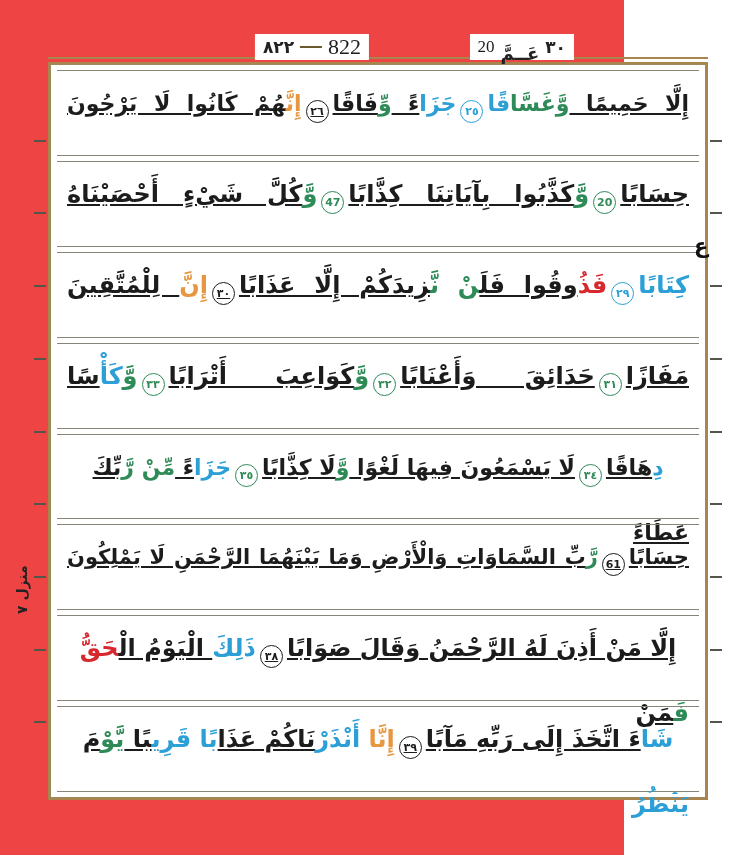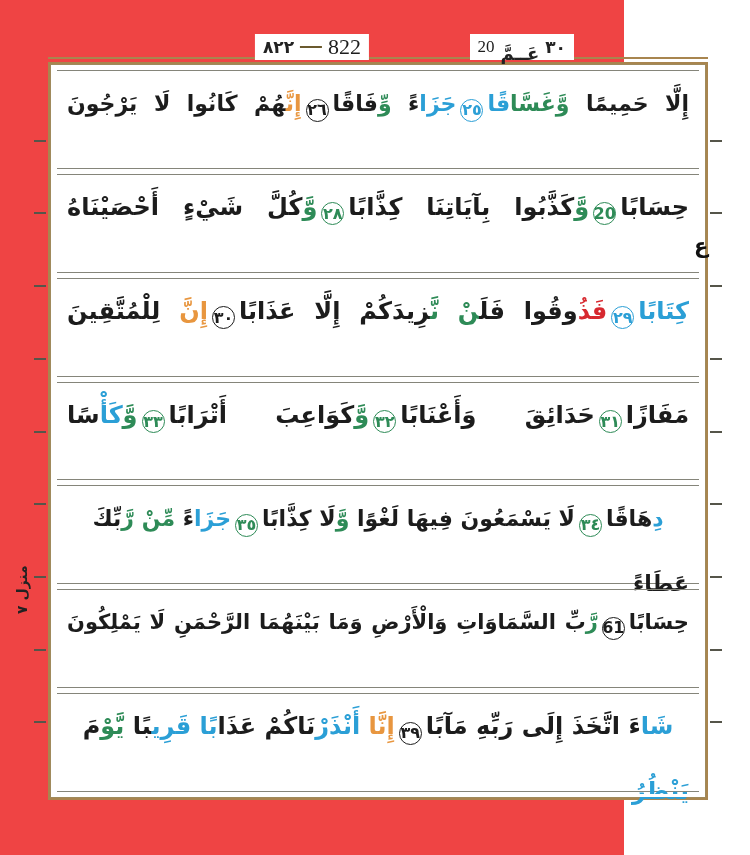--- a/index.html
+++ b/index.html
@@ -29,29 +29,29 @@
                display:flex;flex-direction:column;gap:5px;padding:5px 6px;}
   .row{flex:1;min-height:0;direction:rtl;text-align:center;text-align-last:justify;
        padding:0 10px;color:var(--black,#1c1c1c);
        font:bold 24px/65px "DejaVu Sans",sans-serif;
        border-top:1px solid var(--rule,#85857a);
        border-bottom:1px solid var(--rule,#85857a);
        white-space:normal;overflow:visible;}
   .row:nth-child(6),.row:nth-child(9){font-size:21px;}
   .row:nth-child(1),.row:nth-child(5){font-size:22px;}
 
-  .c-black{color:var(--black,#1c1c1c);}
+  .c-black{color:var(--black,#1c1c1c);text-decoration:underline;}
   .c-green{color:var(--green,#2e8b57);}
   .c-blue{color:var(--blue,#2b9fd6);}
   .c-orange{color:var(--orange,#e8963f);}
   .c-red{color:var(--red,#d7282f);}
 
   .verse{display:inline-flex;align-items:center;justify-content:center;
          width:21px;height:21px;border:1.5px solid currentColor;border-radius:50%;
-         font-size:16px;font-weight:bold;line-height:1;margin:0 4px;
+         font-size:11px;font-weight:bold;line-height:1;margin:0 4px;
          vertical-align:-4px;background:#fff;}
 
   
   .tick{position:absolute;height:1.5px;width:12px;background:#55554a;}
   .ruku{position:absolute;left:694px;top:234px;font:bold 21px "DejaVu Sans",sans-serif;
         color:#111;z-index:3;background:transparent;}
   .manzil{position:absolute;left:14px;top:614px;transform:rotate(-90deg);
           transform-origin:0 0;font:bold 14px "DejaVu Sans",sans-serif;
           color:#222;direction:rtl;white-space:nowrap;z-index:3;}
 </style>
@@ -70,25 +70,26 @@
 
   <div class="hdr-group hdr-right">
     <span class="juz-lat">20</span>
     <span class="juz-name">عَــمَّ</span>
     <span class="num-ar">٣٠</span>
   </div>
 
   <div class="frame">
     <div class="frame-inner" id="rows">
         <div class="row"><span class="seg c-black">إِلَّا حَمِيمًا </span><span class="seg c-green">وَّغَسَّا</span><span class="seg c-blue">قًا</span><span class="verse c-blue">٢٥</span><span class="seg c-blue">جَزَا</span><span class="seg c-black">ءً </span><span class="seg c-green">وِّ</span><span class="seg c-black">فَاقًا</span><span class="verse c-black">٢٦</span><span class="seg c-orange">إِنَّ</span><span class="seg c-black">هُمْ كَانُوا لَا يَرْجُونَ</span></div>
-        <div class="row"><span class="seg c-black">حِسَابًا</span><span class="verse c-green">20</span><span class="seg c-green">وَّ</span><span class="seg c-black">كَذَّبُوا بِآيَاتِنَا كِذَّابًا</span><span class="verse c-green">٢٨</span><span class="seg c-green">وَّ</span><span class="seg c-black">كُلَّ شَيْءٍ أَحْصَيْنَاهُ</span></div>
+        <div class="row"><span class="seg c-black">حِسَابًا</span><span class="verse c-green">20</span><span class="seg c-green">وَّ</span><span class="seg c-black">كَذَّبُوا بِآيَاتِنَا كِذَّابًا</span><span class="verse c-green">47</span><span class="seg c-green">وَّ</span><span class="seg c-black">كُلَّ شَيْءٍ أَحْصَيْنَاهُ</span></div>
         <div class="row"><span class="seg c-blue">كِتَابًا</span><span class="verse c-blue">٢٩</span><span class="seg c-red">فَذُ</span><span class="seg c-black">وقُوا فَلَ</span><span class="seg c-green">نْ نَّ</span><span class="seg c-black">زِيدَكُمْ إِلَّا عَذَابًا</span><span class="verse c-black">٣٠</span><span class="seg c-orange">إِنَّ</span><span class="seg c-black"> لِلْمُتَّقِينَ</span></div>
         <div class="row"><span class="seg c-black">مَفَازًا</span><span class="verse c-green">٣١</span><span class="seg c-black">حَدَائِقَ وَأَعْنَابًا</span><span class="verse c-green">٣٢</span><span class="seg c-green">وَّ</span><span class="seg c-black">كَوَاعِبَ أَتْرَابًا</span><span class="verse c-green">٣٣</span><span class="seg c-green">وَّ</span><span class="seg c-blue">كَأْ</span><span class="seg c-black">سًا</span></div>
         <div class="row"><span class="seg c-blue">دِ</span><span class="seg c-black">هَاقًا</span><span class="verse c-green">٣٤</span><span class="seg c-black">لَا يَسْمَعُونَ فِيهَا لَغْوًا </span><span class="seg c-green">وَّ</span><span class="seg c-black">لَا كِذَّابًا</span><span class="verse c-green">٣٥</span><span class="seg c-blue">جَزَا</span><span class="seg c-black">ءً </span><span class="seg c-green">مِّنْ رَّ</span><span class="seg c-black">بِّكَ عَطَاءً</span></div>
         <div class="row"><span class="seg c-black">حِسَابًا</span><span class="verse c-black">61</span><span class="seg c-green">رَّ</span><span class="seg c-black">بِّ السَّمَاوَاتِ وَالْأَرْضِ وَمَا بَيْنَهُمَا الرَّحْمَنِ لَا يَمْلِكُونَ</span></div>
+        <div class="row"><span class="seg c-black">إِلَّا مَنْ أَذِنَ لَهُ الرَّحْمَنُ وَقَالَ صَوَابًا</span><span class="verse c-black">٣٨</span><span class="seg c-blue">ذَلِكَ</span><span class="seg c-black"> الْيَوْمُ الْ</span><span class="seg c-red">حَقُّ</span><span class="seg c-black"> </span><span class="seg c-green">فَ</span><span class="seg c-black">مَنْ</span></div>
         <div class="row"><span class="seg c-blue">شَا</span><span class="seg c-black">ءَ اتَّخَذَ إِلَى رَبِّهِ مَآبًا</span><span class="verse c-black">٣٩</span><span class="seg c-orange">إِنَّا </span><span class="seg c-blue">أَنْذَرْ</span><span class="seg c-black">نَاكُمْ عَذَا</span><span class="seg c-blue">بًا قَرِي</span><span class="seg c-black">بًا </span><span class="seg c-green">يَّوْ</span><span class="seg c-black">مَ </span><span class="seg c-blue">يَنْظُرُ</span></div>
       </div>
   <div class="tick" style="top: 76px; left: -16px;"></div>
       <div class="tick" style="top: 76px; left: calc(100% + 4px);"></div>
       <div class="tick" style="top: 148px; left: -16px;"></div>
       <div class="tick" style="top: 148px; left: calc(100% + 4px);"></div>
       <div class="tick" style="top: 221px; left: -16px;"></div>
       <div class="tick" style="top: 221px; left: calc(100% + 4px);"></div>
       <div class="tick" style="top: 294px; left: -16px;"></div>
       <div class="tick" style="top: 294px; left: calc(100% + 4px);"></div>

